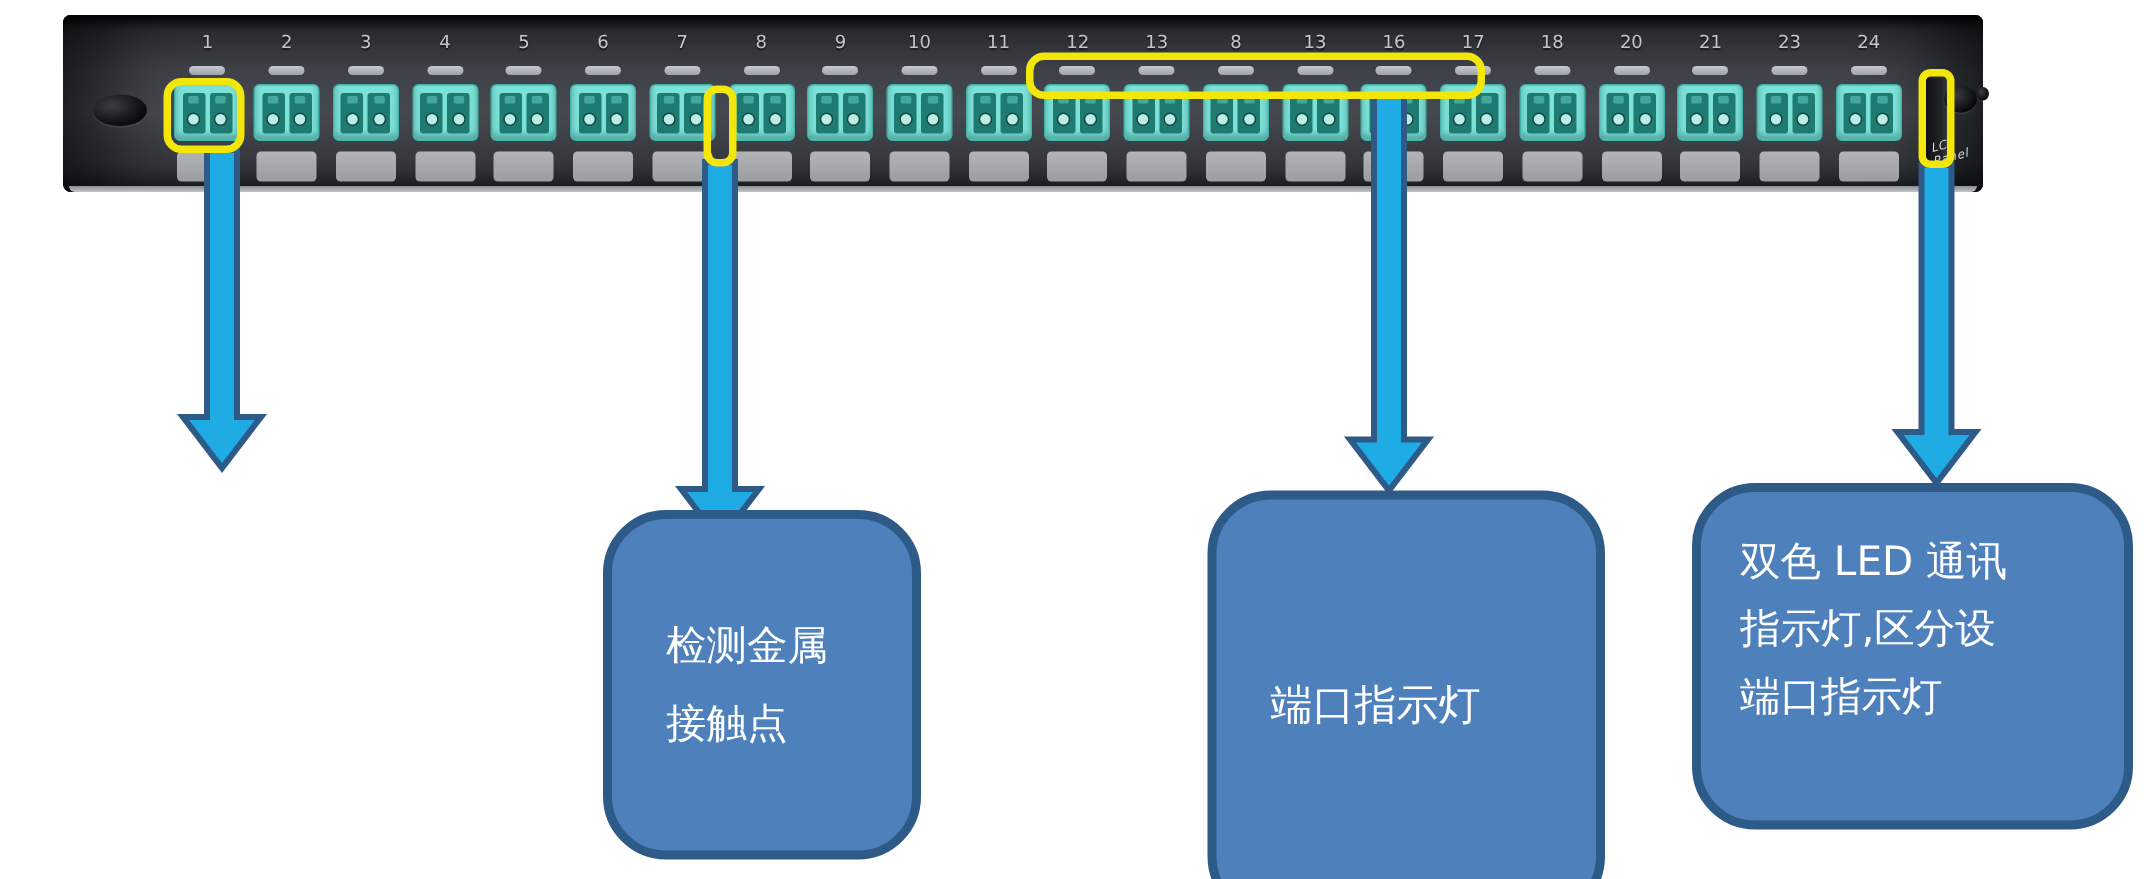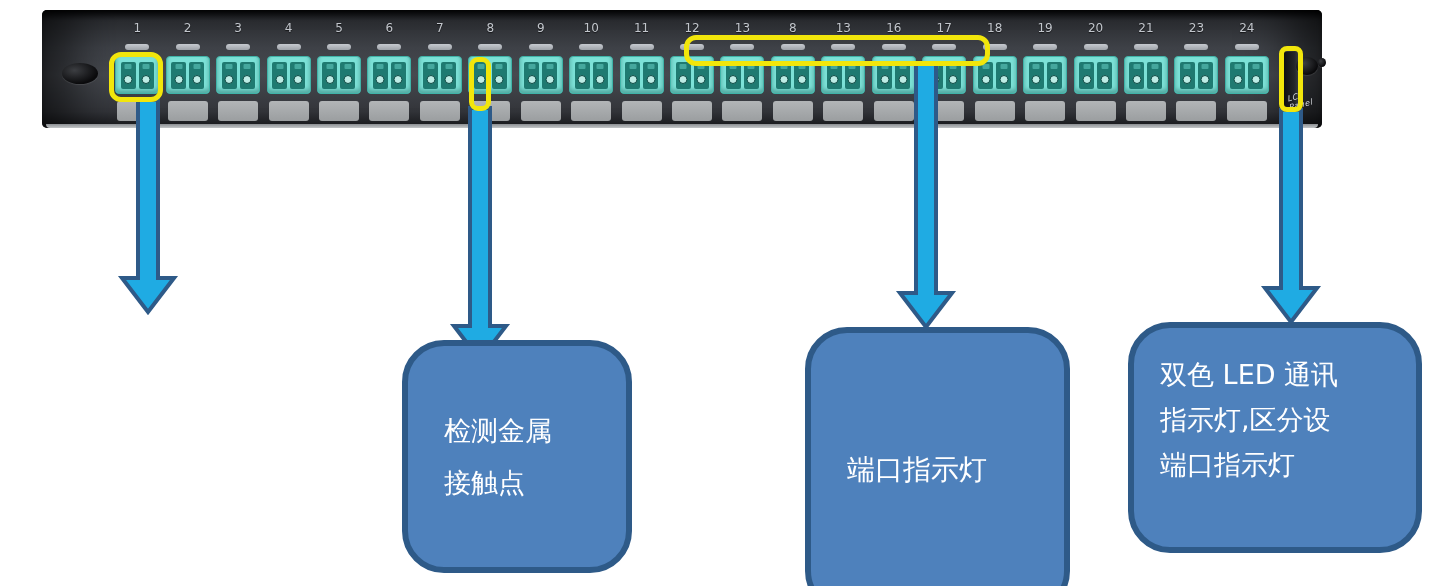--- a/index.html
+++ b/index.html
@@ -286,29 +286,20 @@
         <div class="port">
           <div class="port-number">18</div>
           <div class="port-dash"></div>
           <div class="adapter">
             <div class="lc"></div>
             <div class="lc"></div>
           </div>
           <div class="port-led"></div>
         </div>
         <div class="port">
-          <div class="port-number">19</div>
-          <div class="port-dash"></div>
-          <div class="adapter">
-            <div class="lc"></div>
-            <div class="lc"></div>
-          </div>
-          <div class="port-led"></div>
-        </div>
-        <div class="port">
           <div class="port-number">20</div>
           <div class="port-dash"></div>
           <div class="adapter">
             <div class="lc"></div>
             <div class="lc"></div>
           </div>
           <div class="port-led"></div>
         </div>
         <div class="port">
           <div class="port-number">21</div>
@@ -358,21 +349,21 @@
   <svg class="arrow" style="left:450px;top:108px;" width="60" height="254">
     <polygon points="20,0 40,0 40,218 56,218 30,252 4,218 20,218"></polygon>
   </svg>
   <svg class="arrow" style="left:896px;top:64px;" width="60" height="265">
     <polygon points="20,0 40,0 40,229 56,229 30,263 4,229 20,229"></polygon>
   </svg>
   <svg class="arrow" style="left:1261px;top:110px;" width="60" height="214">
     <polygon points="20,0 40,0 40,178 56,178 30,212 4,178 20,178"></polygon>
   </svg>
 
-  <div class="callout callout-2 c-serif" style="left:402px;top:340px;width:230px;height:233px;">
+  <div class="callout callout-2 c-serif" style="left:402px;top:340px;width:212px;height:233px;">
     <div class="callout-text">
         <div>检测金属</div>
         <div>接触点</div>
       </div>
   </div>
   <div class="callout callout-3 c-serif" style="left:805px;top:327px;width:265px;height:286px;">
     <div class="callout-text">
         <div>端口指示灯</div>
       </div>
   </div>

